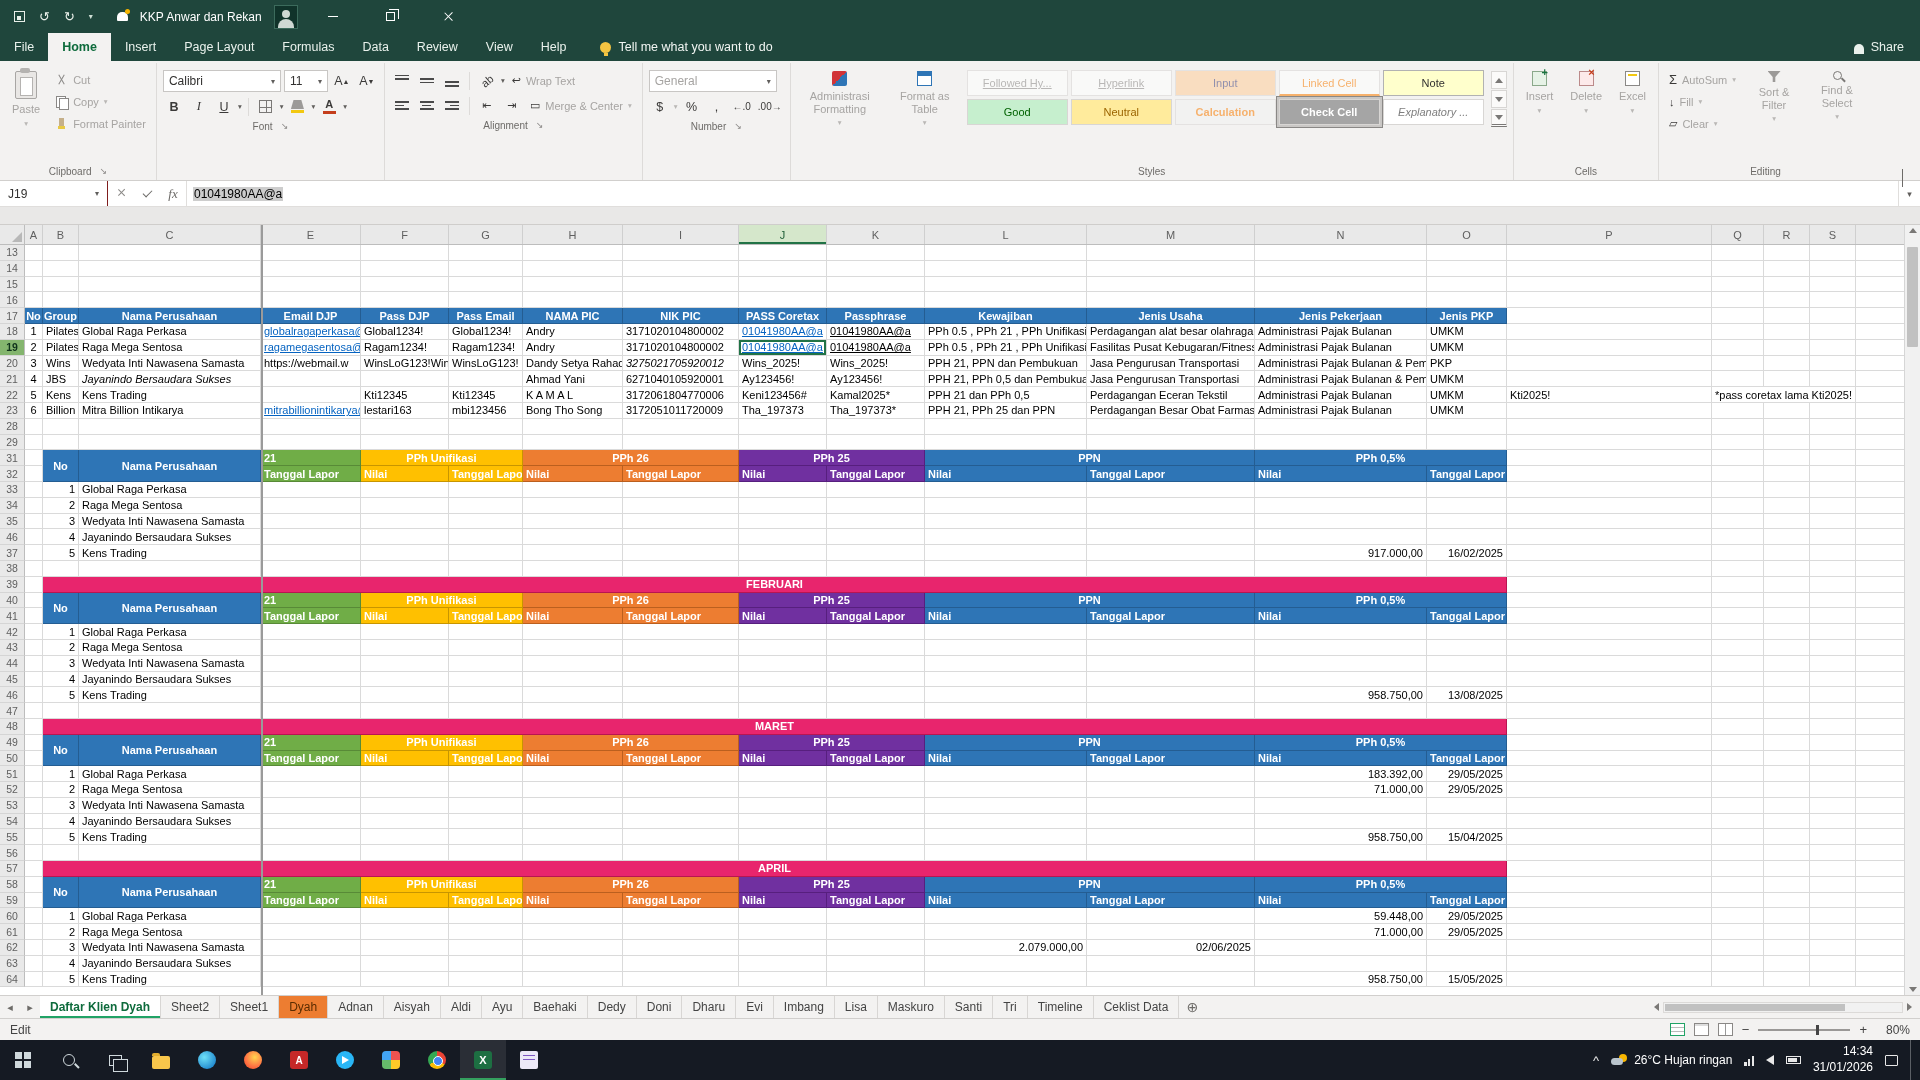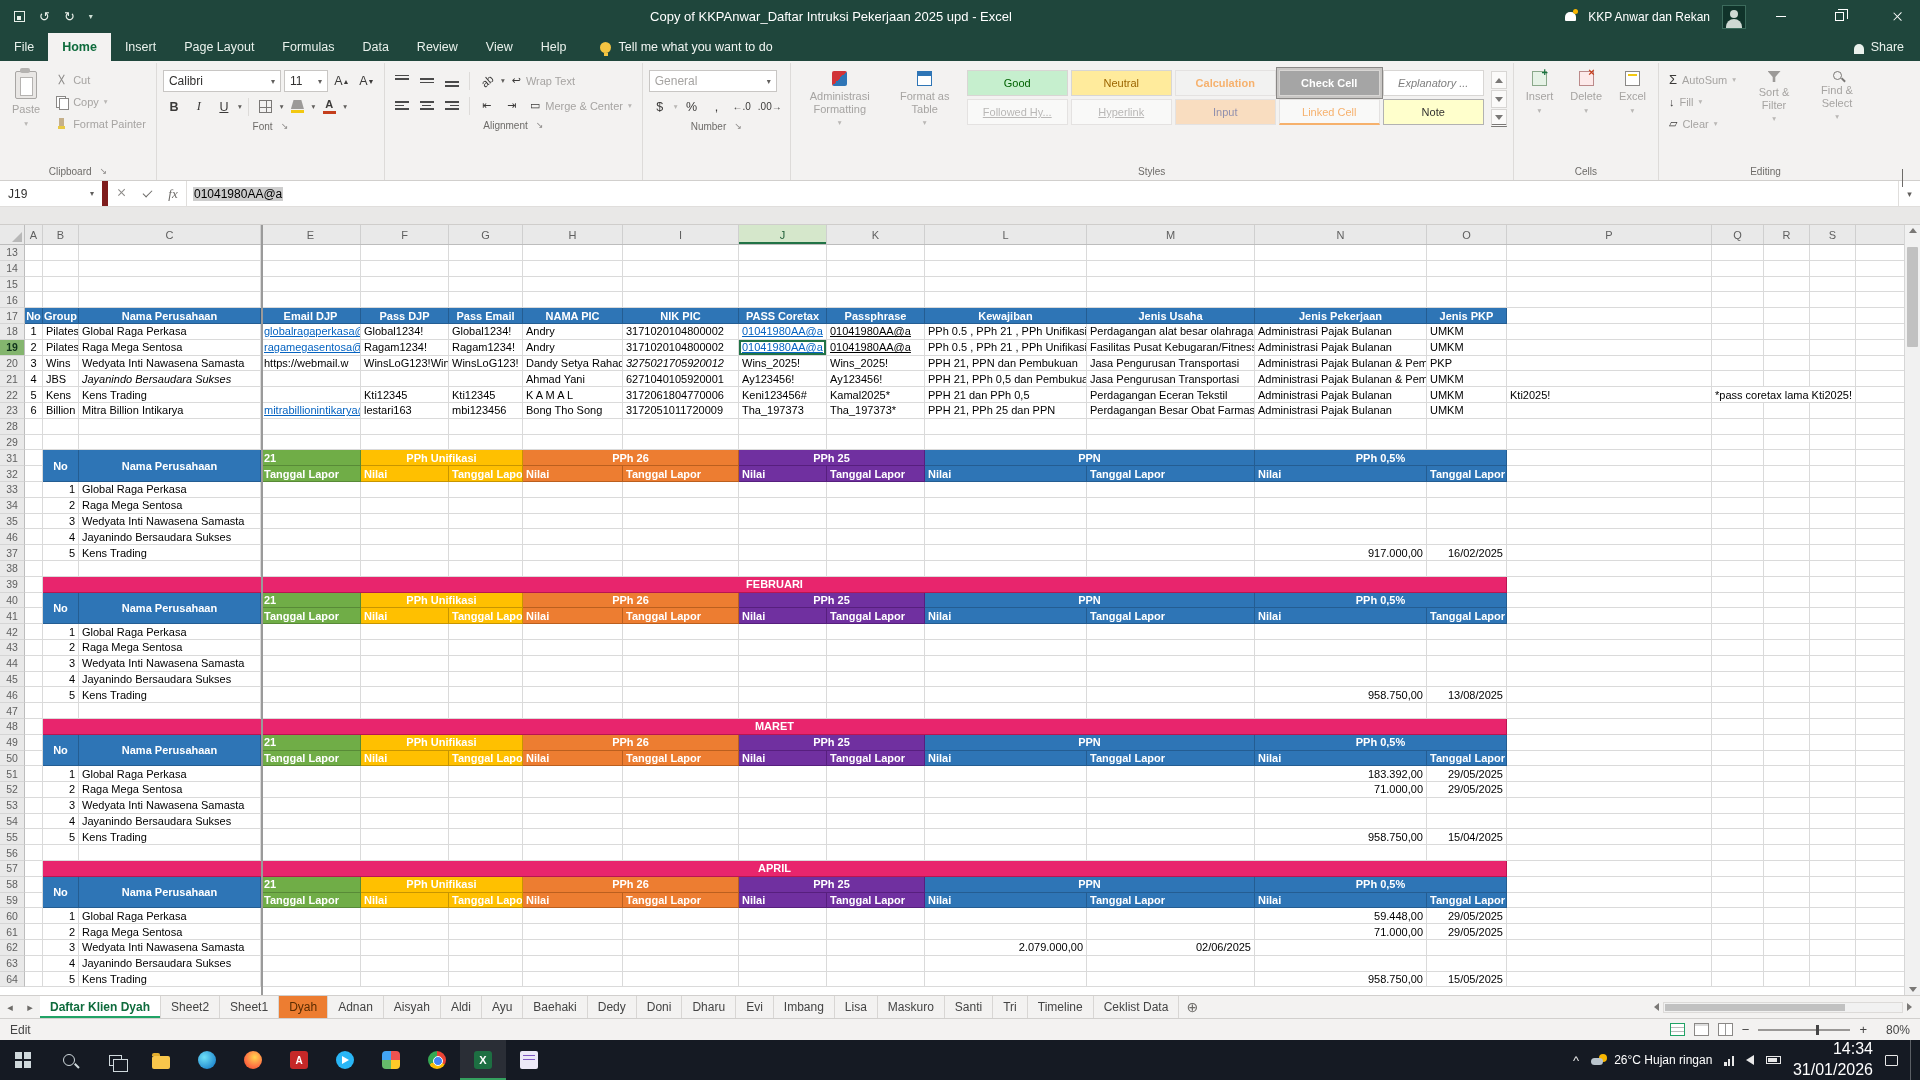--- a/index.html
+++ b/index.html
@@ -115,21 +115,21 @@
   .i-fmt{background:#fff;border:1px solid #8a8886;position:relative}
   .i-fmt::after{content:"";position:absolute;left:2px;top:2px;width:9px;height:2px;background:#f2c811}
   .sigma{font-size:13px;color:#3b3a39}
   .i-sort{width:13px;height:11px;background:#9c9a98;clip-path:polygon(0 0,100% 0,60% 55%,60% 100%,40% 100%,40% 55%)}
   .i-find{width:9px;height:9px;border:1.5px solid #7a7876;border-radius:50%;position:relative}
   .i-find::after{content:"";position:absolute;left:7px;top:7px;width:5px;height:1.5px;background:#7a7876;transform:rotate(45deg)}
   .ribcollapse{position:absolute;right:8px;bottom:4px;width:10px;height:6px}
   .chev-up{width:7px;height:7px;border-left:1.5px solid #6d6b68;border-top:1.5px solid #6d6b68;transform:rotate(45deg)}
   
   .fbar{height:26px;background:#fff;border-bottom:1px solid #e0dedc;display:flex;align-items:stretch}
-  .namebox{width:108px;display:flex;align-items:center;padding:0 8px;font-size:12px;color:#323130;border-right:6px solid #7f1d1d;gap:7px}
+  .namebox{width:108px;display:flex;align-items:center;padding:0 8px;font-size:12px;color:#323130;border-right:1px solid #7f1d1d;gap:7px}
   .nb-dd{margin-left:auto;font-size:8px;color:#605e5c}
   .fbtn{width:26px;display:flex;align-items:center;justify-content:center;font-size:12px;color:#6d6b68}
   .fx{font-family:"Liberation Serif",serif;font-style:italic;font-size:13px}
   .ck{width:9px;height:5px;border-left:1.6px solid #6d6b68;border-bottom:1.6px solid #6d6b68;transform:rotate(-45deg);margin-top:-3px}
   .finput{flex:1;display:flex;align-items:center;padding:0 6px;font-size:12px;border-left:1px solid #e0dedc}
   .fsel{background:#cdcdcd;padding:0 1px}
   .fexp{width:22px;display:flex;align-items:center;justify-content:center;font-size:9px;color:#605e5c;border-left:1px solid #e0dedc}
   .fgap{height:18px;background:#e9e8e7;border-bottom:1px solid #cfcdcb}
   
   .sheet{position:relative;height:770px;background:#fff;overflow:hidden}
@@ -214,35 +214,34 @@
   .w-ico{width:16px;height:12px;position:relative}
   .w-ico::before{content:"";position:absolute;left:8px;top:0;width:8px;height:8px;border-radius:50%;background:#f7b500}
   .w-ico::after{content:"";position:absolute;left:0;top:4px;width:12px;height:7px;border-radius:5px;background:#b9c4cc}
   .w-txt{white-space:nowrap}
   .tico{display:inline-flex;align-items:flex-end;gap:1.2px;height:12px}
   .net i{display:block;width:2.4px;background:#e8e8e8}
   .net i:nth-child(1){height:4px}.net i:nth-child(2){height:7px}.net i:nth-child(3){height:10px}
   .vol{width:0;height:0;border-top:5px solid transparent;border-bottom:5px solid transparent;border-right:8px solid #e8e8e8}
   .bat{width:15px;height:8px;border:1.2px solid #e8e8e8;position:relative}
   .bat::before{content:"";position:absolute;left:1px;top:1px;width:9px;height:4px;background:#e8e8e8}
-  .clock{display:flex;flex-direction:column;align-items:flex-end;justify-content:center;font-size:16px;line-height:1.3}
+  .clock{display:flex;flex-direction:column;align-items:flex-end;justify-content:center;font-size:12px;line-height:1.3}
   .notif{width:13px;height:11px;border:1.3px solid #e8e8e8;border-radius:1px}
   .showdesk{width:6px;height:100%;border-left:1px solid rgba(255,255,255,.3)}
 </style>
 </head>
 <body>
 
 <div class="titlebar">
   <div class="qat">
     <span class="ti i-save"></span>
     <span class="ti">↺</span>
     <span class="ti">↻</span>
     <span class="qdd">▾</span>
   </div>
-  <div class="title">Copy of KKPAnwar_Daftar Intruksi Pekerjaan 2025 upd  -  Excel</div>
   <div class="tbright">
     <span class="bell"></span>
     <span class="user">KKP Anwar dan Rekan</span>
     <span class="avatar"></span>
     <span class="winbtn">
         <span class="wmin"></span>
       </span>
     <span class="winbtn">
         <span class="wrest"></span>
       </span>
@@ -452,32 +451,32 @@
         <span>Administrasi Formatting</span>
           <span class="dd">▾</span>
       </div>
       <div class="bigbtn dis" style="max-width:74px">
         <span class="ic-sq i-fat"></span>
         <span>Format as Table</span>
           <span class="dd">▾</span>
       </div>
       <div id="sgal" class="sgal">
           <div class="srow">
+            <div class="sitem fhy dim">Followed Hy...</div>
+            <div class="sitem hyp dim">Hyperlink</div>
+            <div class="sitem input dim">Input</div>
+            <div class="sitem lcell dim">Linked Cell</div>
+            <div class="sitem note">Note</div>
+          </div>
+          <div class="srow">
             <div class="sitem good">Good</div>
             <div class="sitem neutral">Neutral</div>
             <div class="sitem calc dim">Calculation</div>
             <div class="sitem check">Check Cell</div>
             <div class="sitem expl">Explanatory ...</div>
-          </div>
-          <div class="srow">
-            <div class="sitem fhy dim">Followed Hy...</div>
-            <div class="sitem hyp dim">Hyperlink</div>
-            <div class="sitem input dim">Input</div>
-            <div class="sitem lcell dim">Linked Cell</div>
-            <div class="sitem note">Note</div>
           </div>
         </div>
       <div class="gscroll">
         <span class="gsb">
             <span class="tri tri-up"></span>
           </span>
         <span class="gsb">
             <span class="tri tri-down"></span>
           </span>
         <span class="gsb" style="border-bottom:3px double #7a7876">

